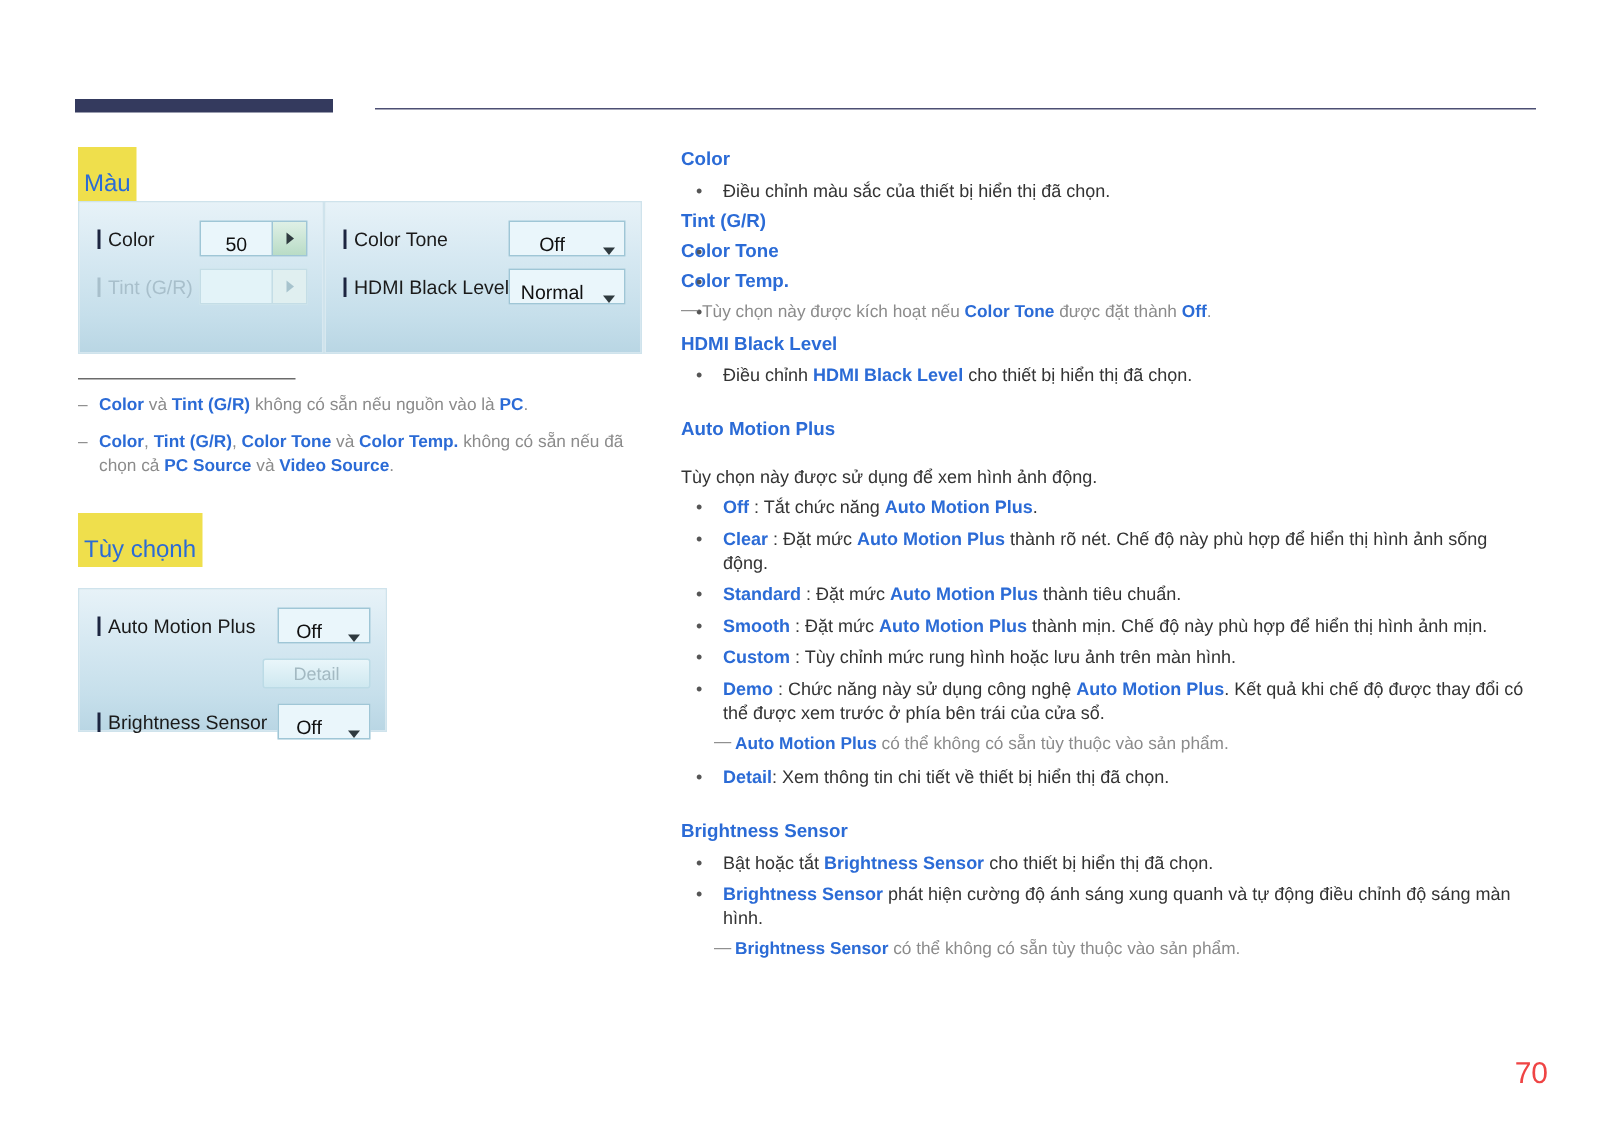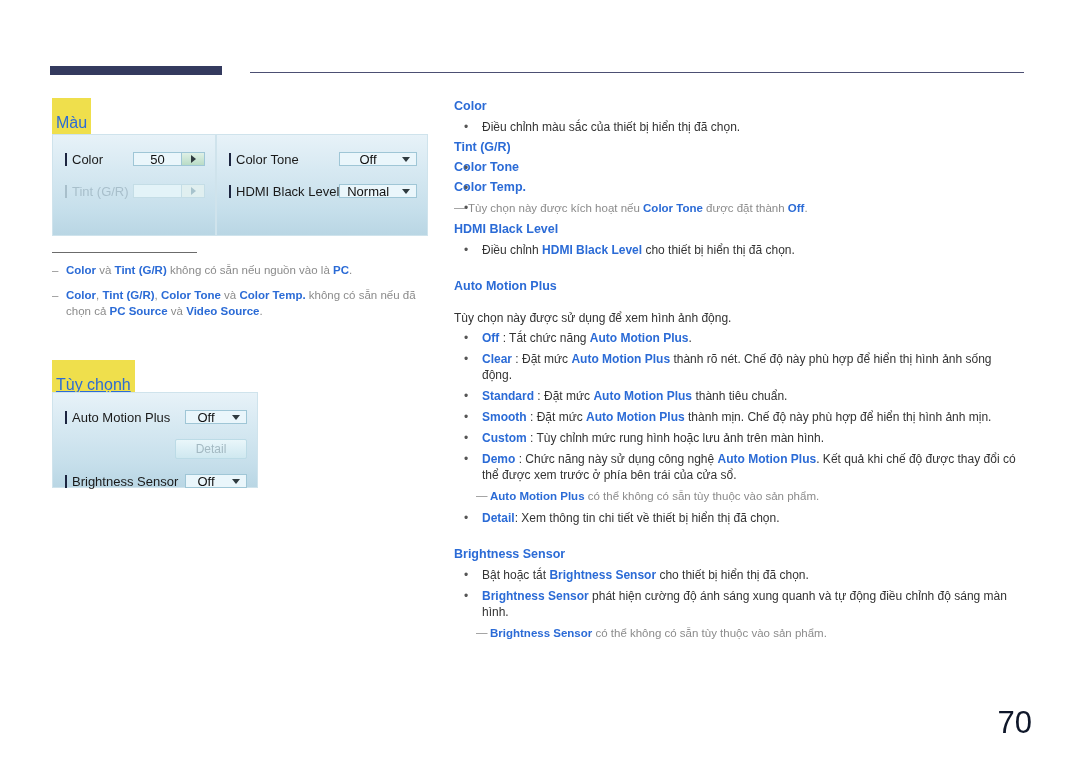--- a/index.html
+++ b/index.html
@@ -15,21 +15,21 @@
   .header-rule{position:absolute;left:50px;top:66px;width:974px;height:10px;}
   .header-rule .thick{position:absolute;left:0;top:0;width:172px;height:9px;background:#343a5e;}
   .header-rule .thin{position:absolute;left:200px;top:6px;width:774px;height:1px;background:#4c4f73;}
 
   
   .sec-title{
     position:absolute;font-size:16px;color:#2b6bd6;
     background:#efdf4c;padding:16px 4px 2px 4px;line-height:18px;white-space:nowrap;
   }
   #sec-title-color{left:52px;top:98px;}
-  #sec-title-options{left:52px;top:360px;text-decoration:underline;}
+  #sec-title-options{left:52px;top:342px;}
 
   
   .osd-group{position:absolute;display:flex;}
   .osd-panel{
     background:linear-gradient(180deg,#e7f2f8 0%,#d7e9f2 35%,#c6dfeb 75%,#b9d6e4 100%);
     border:1px solid #cfe3ec;
     box-sizing:border-box;
     padding:10px 10px 10px 12px;
   }
   .osd-row{display:flex;align-items:center;height:28px;margin-bottom:4px;}
@@ -39,23 +39,23 @@
     display:flex;align-items:center;
   }
   .osd-label .tick{
     display:inline-block;width:2px;height:13px;background:#1c2540;margin-right:5px;
   }
   .osd-label.dim{color:#a8bfcb;}
   .osd-label.dim .tick{background:#a8bfcb;}
 
   .osd-ctrl{
     margin-left:auto;
-    height:14px;box-sizing:border-box;
+    height:24px;box-sizing:border-box;
     background:#eaf6fb;border:1px solid #9fc6d6;
-    display:flex;align-items:center;
+    display:flex;align-items:flex-end;
     font-size:13px;color:#101010;
   }
   .osd-ctrl .val{flex:1;text-align:center;padding:0 4px;white-space:nowrap;}
   .osd-ctrl .arrow-box{
     width:22px;height:100%;
     border-left:1px solid #9fc6d6;
     background:linear-gradient(180deg,#dff0e6 0%,#b9dcc6 100%);
     display:flex;align-items:center;justify-content:center;
   }
   .osd-ctrl .arrow-box .tri{
@@ -115,21 +115,21 @@
     position:relative;padding-left:14px;font-size:11.5px;color:#8b8b8b;
     line-height:16px;margin:0 0 6px 0;
   }
   .r-note.indent{margin-left:22px;}
   .r-note .dash{position:absolute;left:0;top:-1px;color:#8b8b8b;}
   .gap-md{height:16px;}
 
   
   .page-num{
     position:absolute;left:0;top:705px;width:1032px;text-align:right;
-    font-size:31px;color:#0f172a;
+    font-size:20px;color:#ef4444;
   }
 </style>
 </head>
 <body>
 
 <div class="page">
 
   <div class="header-rule">
     <div class="thick"></div>
     <div class="thin"></div>

